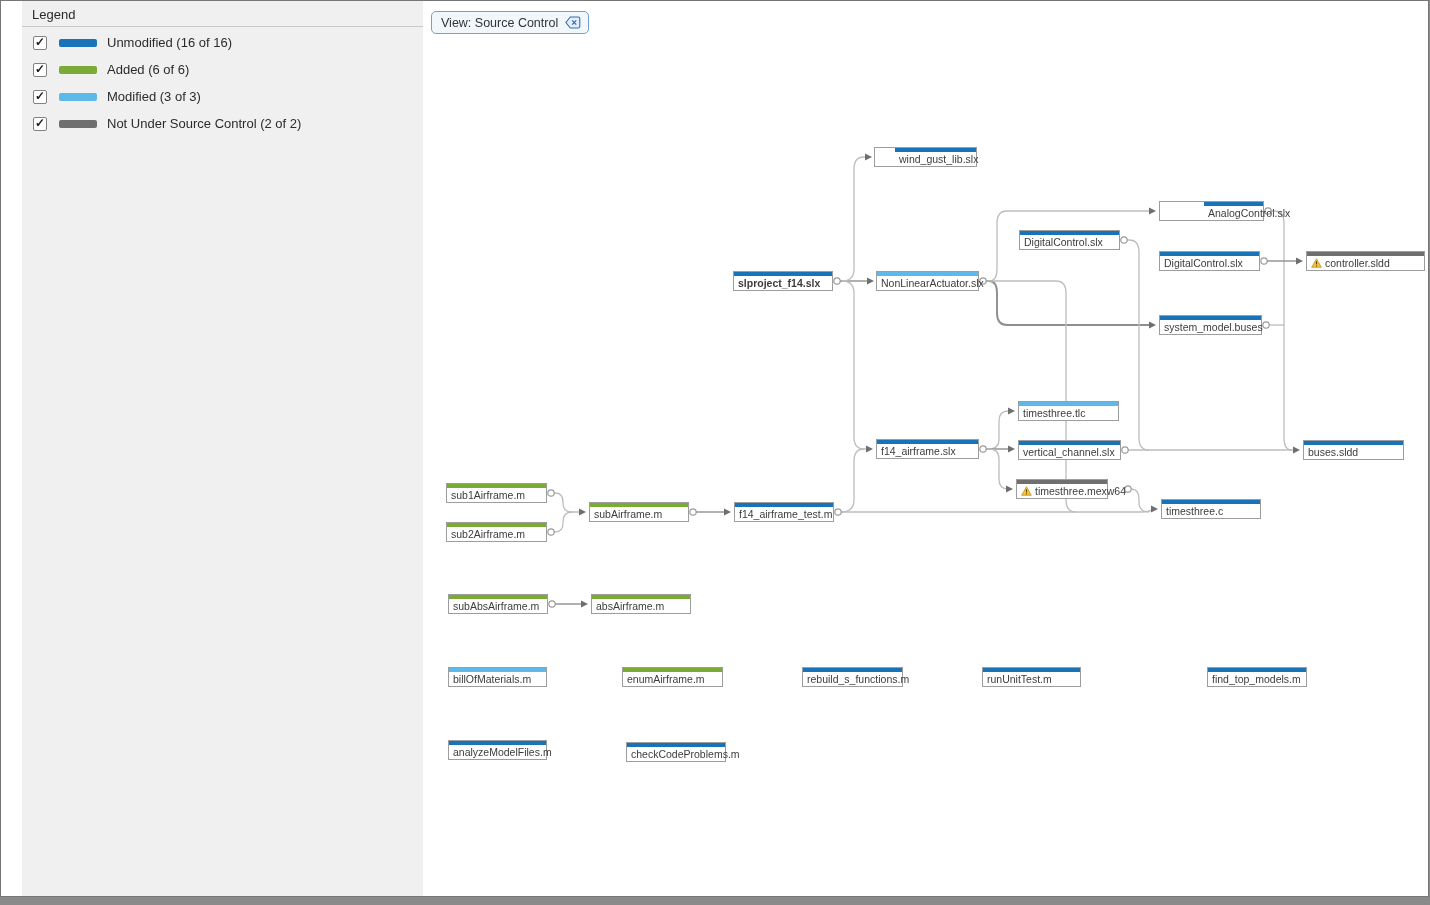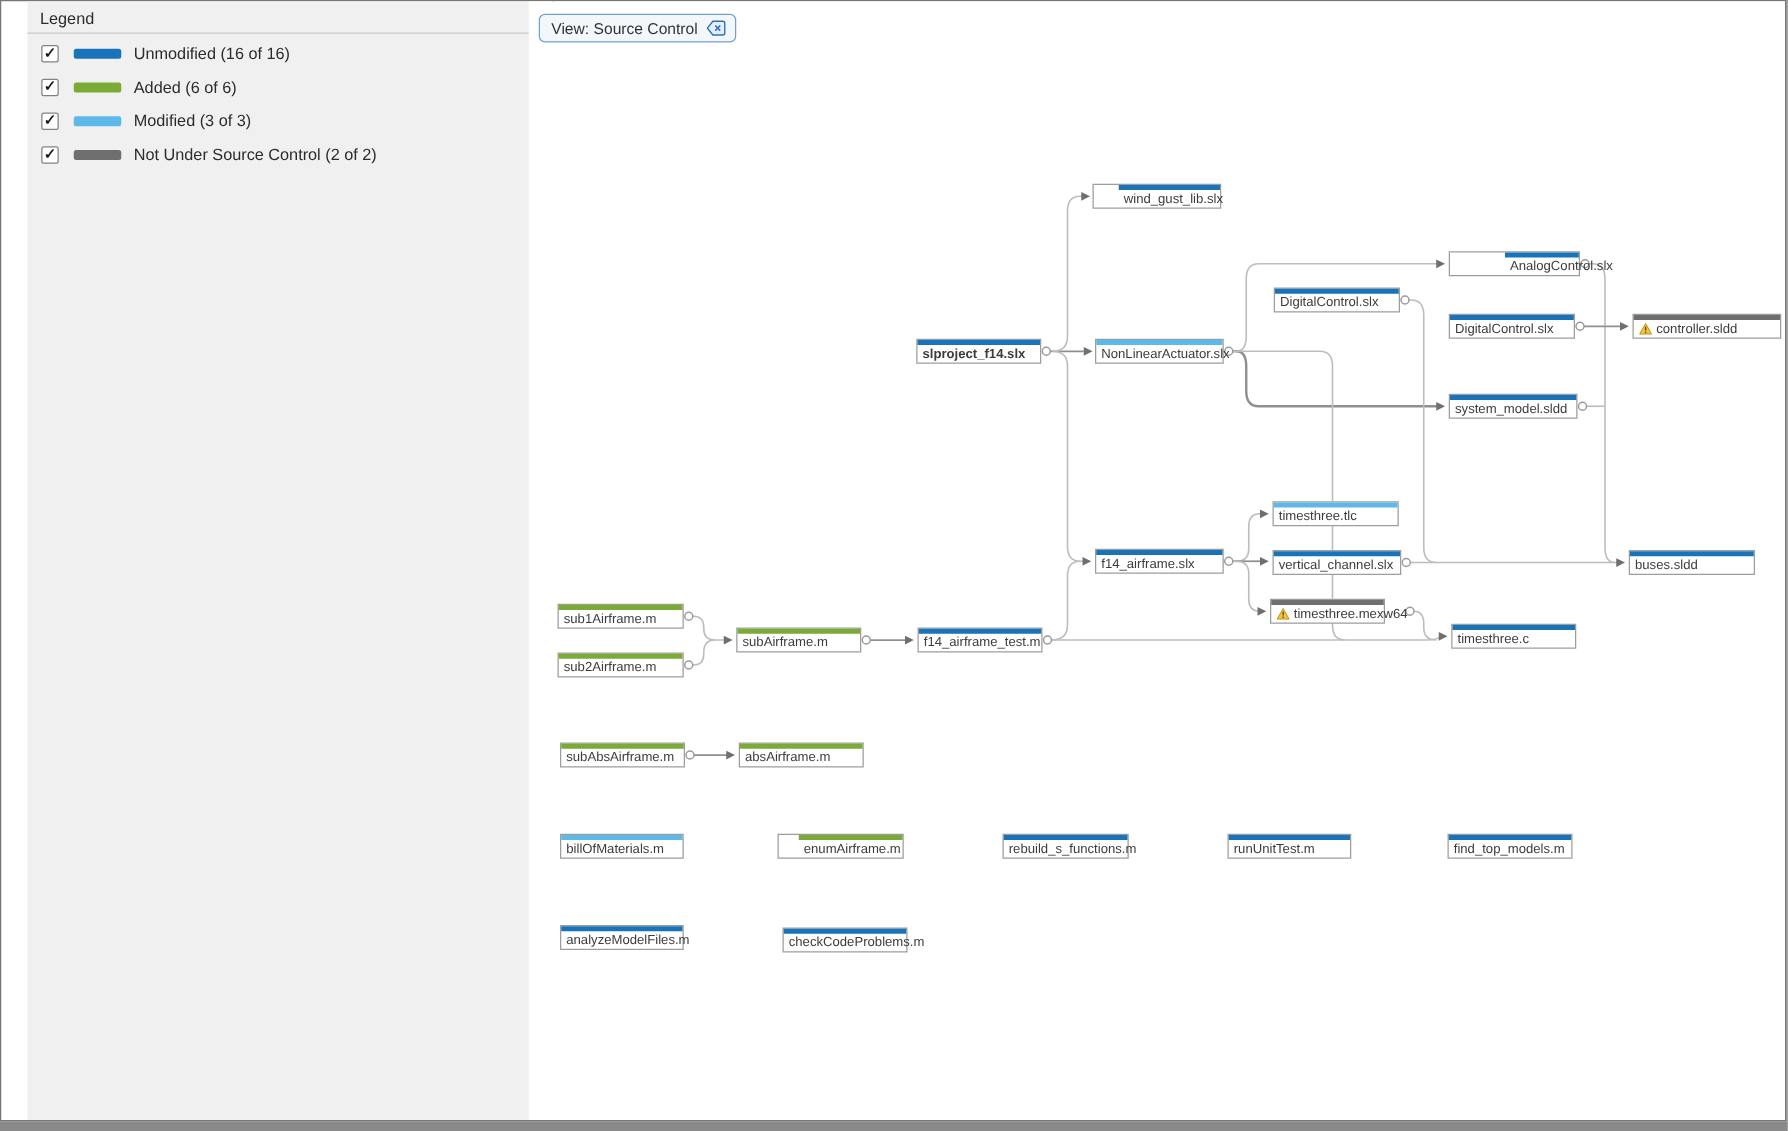--- a/index.html
+++ b/index.html
@@ -175,21 +175,21 @@
     <div class="node" style="left: 732px; top: 270px; width: 100px; font-weight: bold;">
       <div class="bar" style="background: rgb(25, 115, 185);"></div>
       <div class="lbl">slproject_f14.slx</div>
     </div>
     <div class="node" style="left: 875px; top: 270px; width: 103px;">
       <div class="bar" style="background: rgb(92, 185, 233);"></div>
       <div class="lbl">NonLinearActuator.slx</div>
     </div>
     <div class="node" style="left: 1158px; top: 314px; width: 103px;">
       <div class="bar" style="background: rgb(25, 115, 185);"></div>
-      <div class="lbl">system_model.sldd</div>
+      <div class="lbl">system_model.buses</div>
     </div>
     <div class="node" style="left: 1017px; top: 400px; width: 101px;">
       <div class="bar" style="background: rgb(92, 185, 233);"></div>
       <div class="lbl">timesthree.tlc</div>
     </div>
     <div class="node" style="left: 875px; top: 438px; width: 103px;">
       <div class="bar" style="background: rgb(25, 115, 185);"></div>
       <div class="lbl">f14_airframe.slx</div>
     </div>
     <div class="node" style="left: 1017px; top: 439px; width: 103px;">
@@ -235,33 +235,33 @@
       <div class="lbl">subAbsAirframe.m</div>
     </div>
     <div class="node" style="left: 590px; top: 593px; width: 100px;">
       <div class="bar" style="background: rgb(123, 171, 52);"></div>
       <div class="lbl">absAirframe.m</div>
     </div>
     <div class="node" style="left: 447px; top: 666px; width: 99px;">
       <div class="bar" style="background: rgb(92, 185, 233);"></div>
       <div class="lbl">billOfMaterials.m</div>
     </div>
-    <div class="node" style="left: 621px; top: 666px; width: 101px; padding-left: 16px;">
+    <div class="node" style="left: 621px; top: 666px; width: 101px;">
       <div class="bar" style="background: rgb(123, 171, 52);"></div>
       <div class="lbl">enumAirframe.m</div>
     </div>
     <div class="node" style="left: 801px; top: 666px; width: 101px;">
       <div class="bar" style="background: rgb(25, 115, 185);"></div>
       <div class="lbl">rebuild_s_functions.m</div>
     </div>
     <div class="node" style="left: 981px; top: 666px; width: 99px;">
       <div class="bar" style="background: rgb(25, 115, 185);"></div>
       <div class="lbl">runUnitTest.m</div>
     </div>
-    <div class="node" style="left: 1157px; top: 666px; width: 100px;">
+    <div class="node" style="left: 1206px; top: 666px; width: 100px;">
       <div class="bar" style="background: rgb(25, 115, 185);"></div>
       <div class="lbl">find_top_models.m</div>
     </div>
     <div class="node" style="left: 447px; top: 739px; width: 99px;">
       <div class="bar" style="background: rgb(25, 115, 185);"></div>
       <div class="lbl">analyzeModelFiles.m</div>
     </div>
     <div class="node" style="left: 625px; top: 741px; width: 100px;">
       <div class="bar" style="background: rgb(25, 115, 185);"></div>
       <div class="lbl">checkCodeProblems.m</div>

